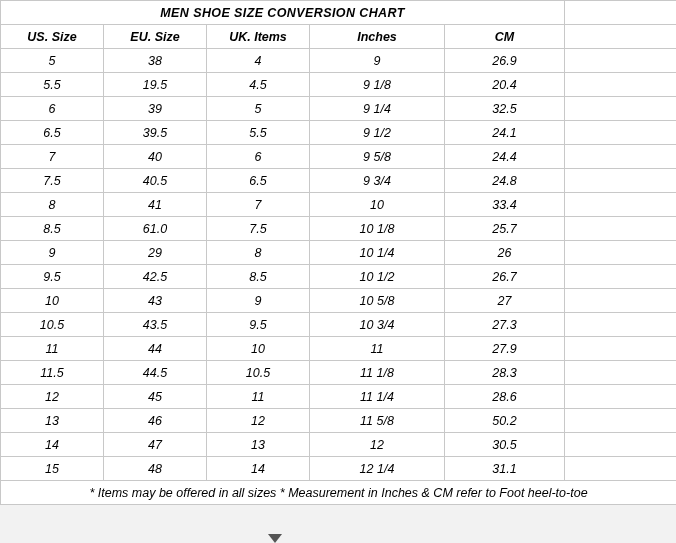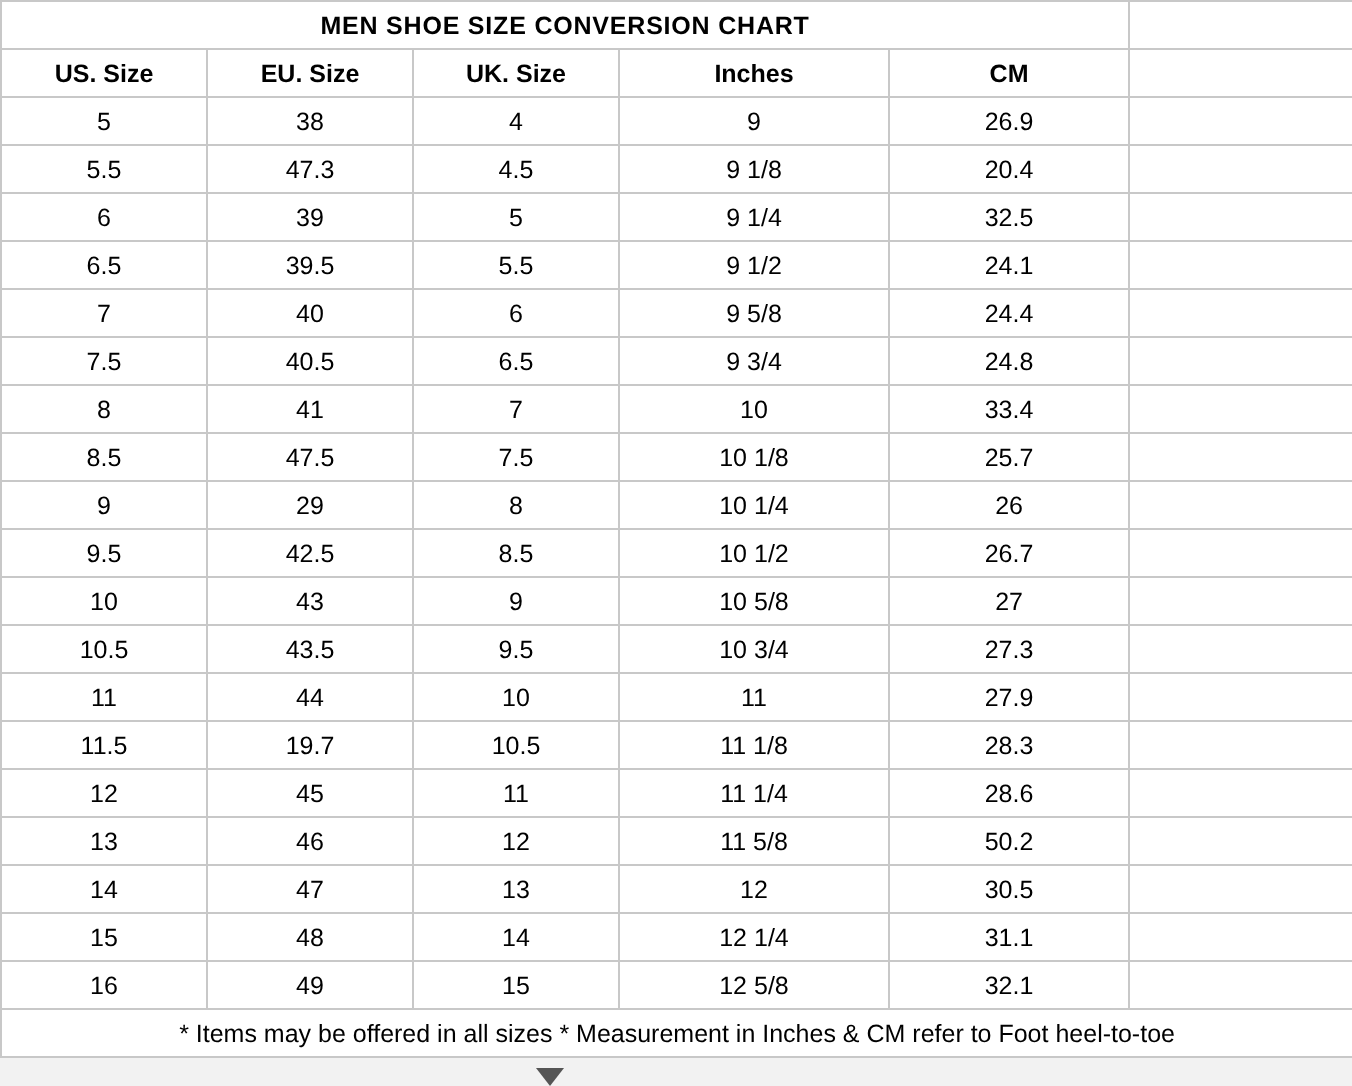--- a/index.html
+++ b/index.html
@@ -11,20 +11,21 @@
     height: 543px;
     background: #f2f2f2;
     font-family: "Liberation Sans", sans-serif;
     overflow: hidden;
   }
   #sheet {
     position: relative;
     width: 676px;
     height: 463px;
     background: #22c55e;
+    font-style: italic;
   }
   table.grid {
     border-collapse: collapse;
     table-layout: fixed;
     width: 676px;
   }
   table.grid td {
     border: 1px solid #c8c8c8;
     background: #ffffff;
     height: 23px;
@@ -99,37 +100,37 @@
     </colgroup>
     <tbody>
       <tr>
         <td class="title" colspan="5">MEN SHOE SIZE CONVERSION CHART</td>
         <td class="blankcell"></td>
       </tr>
 
       <tr>
         <td class="hdr">US. Size</td>
         <td class="hdr">EU. Size</td>
-        <td class="hdr">UK. Size</td>
+        <td class="hdr">UK. Items</td>
         <td class="hdr">Inches</td>
         <td class="hdr">CM</td>
         <td class="blankcell"></td>
       </tr>
 
       <tr>
         <td>5</td>
         <td>38</td>
         <td>4</td>
         <td>9</td>
         <td>26.9</td>
         <td class="blankcell"></td>
       </tr>
       <tr>
         <td>5.5</td>
-        <td>47.3</td>
+        <td>19.5</td>
         <td>4.5</td>
         <td>9 1/8</td>
         <td>20.4</td>
         <td class="blankcell"></td>
       </tr>
       <tr>
         <td>6</td>
         <td>39</td>
         <td>5</td>
         <td>9 1/4</td>
@@ -163,21 +164,21 @@
       <tr>
         <td>8</td>
         <td>41</td>
         <td>7</td>
         <td>10</td>
         <td>33.4</td>
         <td class="blankcell"></td>
       </tr>
       <tr>
         <td>8.5</td>
-        <td>47.5</td>
+        <td>61.0</td>
         <td>7.5</td>
         <td>10 1/8</td>
         <td>25.7</td>
         <td class="blankcell"></td>
       </tr>
       <tr>
         <td>9</td>
         <td>29</td>
         <td>8</td>
         <td>10 1/4</td>
@@ -211,21 +212,21 @@
       <tr>
         <td>11</td>
         <td>44</td>
         <td>10</td>
         <td>11</td>
         <td>27.9</td>
         <td class="blankcell"></td>
       </tr>
       <tr>
         <td>11.5</td>
-        <td>19.7</td>
+        <td>44.5</td>
         <td>10.5</td>
         <td>11 1/8</td>
         <td>28.3</td>
         <td class="blankcell"></td>
       </tr>
       <tr>
         <td>12</td>
         <td>45</td>
         <td>11</td>
         <td>11 1/4</td>
@@ -249,28 +250,20 @@
         <td class="blankcell"></td>
       </tr>
       <tr>
         <td>15</td>
         <td>48</td>
         <td>14</td>
         <td>12 1/4</td>
         <td>31.1</td>
         <td class="blankcell"></td>
       </tr>
-      <tr>
-        <td>16</td>
-        <td>49</td>
-        <td>15</td>
-        <td>12 5/8</td>
-        <td>32.1</td>
-        <td class="blankcell"></td>
-      </tr>
 
       <tr>
         <td class="note" colspan="6">* Items may be offered in all sizes * Measurement in Inches &amp; CM refer to Foot heel-to-toe</td>
       </tr>
 
     </tbody>
   </table>
 
   <div class="pointer"></div>
 </div>

